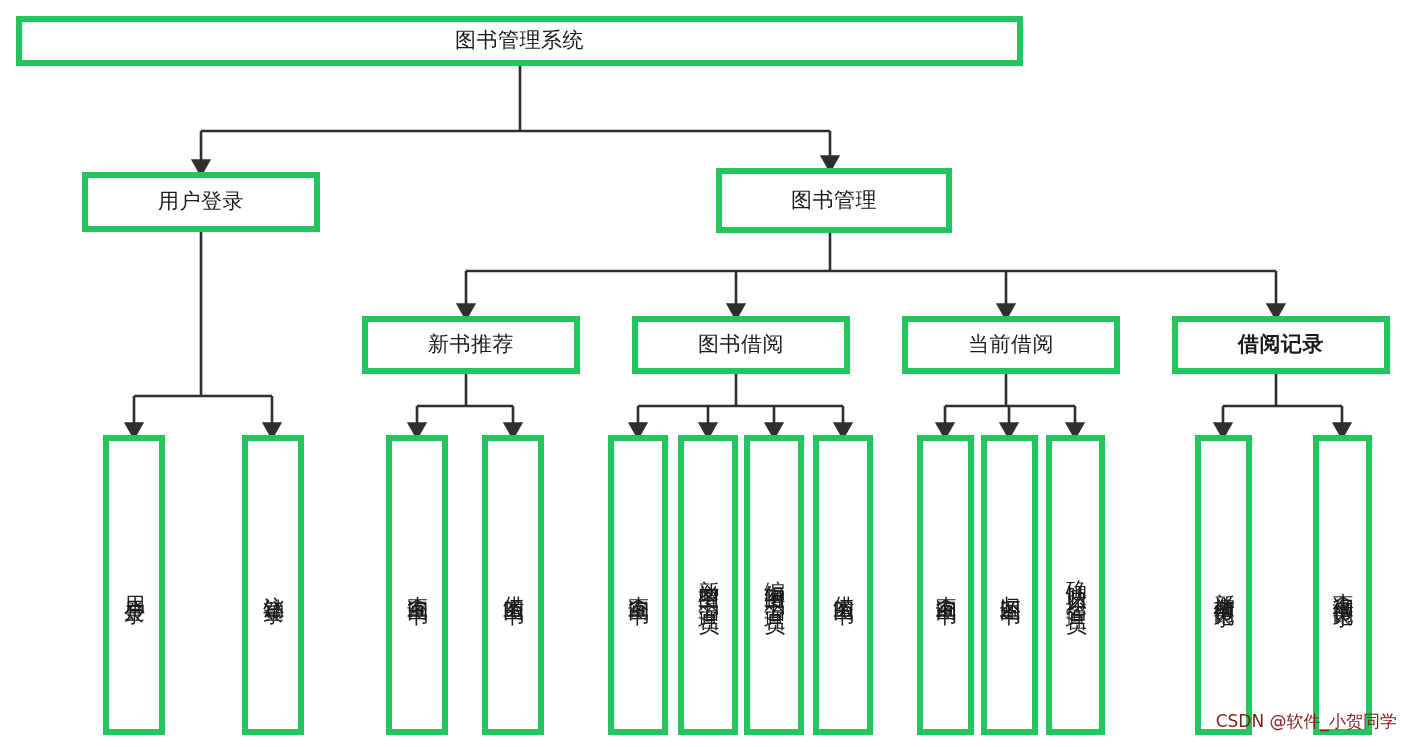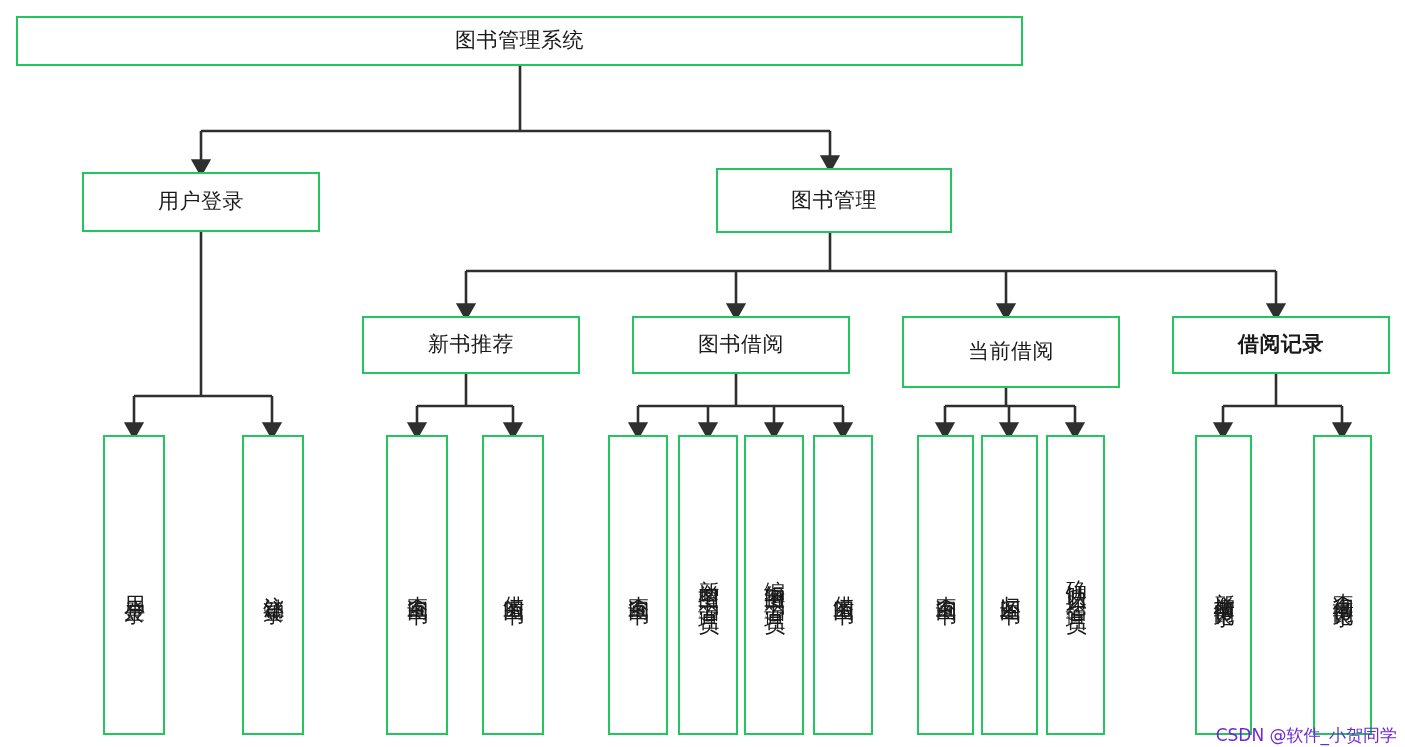--- a/index.html
+++ b/index.html
@@ -21,21 +21,21 @@
   #edge-layer {
     position: absolute;
     left: 0;
     top: 0;
     width: 1405px;
     height: 747px;
   }
   .node {
     position: absolute;
     box-sizing: border-box;
-    border: 2px solid #22c55e;
+    border: 6px solid #22c55e;
     background: #ffffff;
     display: flex;
     align-items: center;
     justify-content: center;
     color: #1a1a1a;
   }
   .node.horiz .node-label {
     font-size: 21px;
     line-height: 1.1;
     letter-spacing: 0.5px;
@@ -51,23 +51,23 @@
     line-height: 1.32;
     letter-spacing: 3px;
     white-space: nowrap;
   }
   .node.vert.tall .node-label {
     letter-spacing: 5px;
   }
   #watermark {
     position: absolute;
     right: 8px;
-    bottom: 0;
+    bottom: 14px;
     font-size: 17px;
-    color: #6d28d9;
+    color: #7f1d1d;
     white-space: nowrap;
     pointer-events: none;
   }
 </style>
 </head>
 <body>
 
 <div id="diagram-root">
 
   <svg id="edge-layer" viewBox="0 0 1405 747" xmlns="http://www.w3.org/2000/svg">
@@ -130,21 +130,21 @@
   <div class="node horiz" style="left:716px; top:168px; width:236px; height:65px;">
     <span class="node-label">图书管理</span>
   </div>
 
   <div class="node horiz" style="left:632px; top:316px; width:218px; height:58px;">
     <span class="node-label">图书借阅</span>
   </div>
   <div class="node horiz" style="left:362px; top:316px; width:218px; height:58px;">
     <span class="node-label">新书推荐</span>
   </div>
-  <div class="node horiz" style="left:902px; top:316px; width:218px; height:72px;">
+  <div class="node horiz" style="left:902px; top:316px; width:218px; height:58px;">
     <span class="node-label">当前借阅</span>
   </div>
   <div class="node horiz" style="left:1172px; top:316px; width:218px; height:58px;font-weight:bold;">
     <span class="node-label">借阅记录</span>
   </div>
 
   <div class="node vert" style="left:103px; top:435px; width:62px; height:300px;">
     <span class="node-label">用户登录</span>
   </div>
   <div class="node vert" style="left:242px; top:435px; width:62px; height:300px;">

